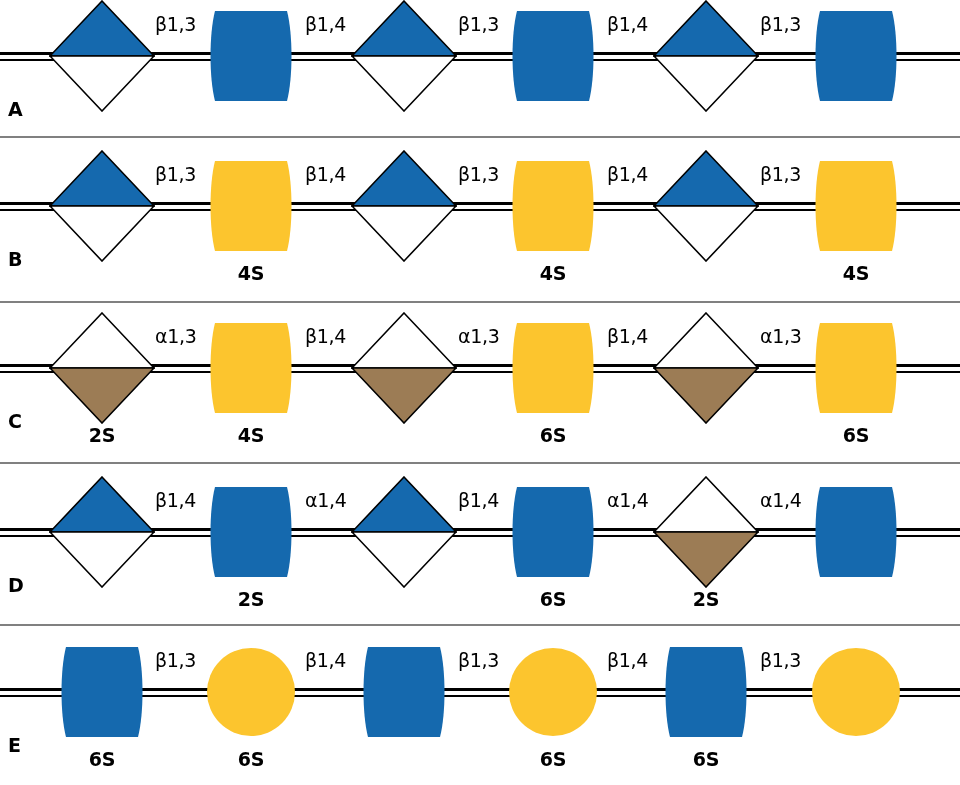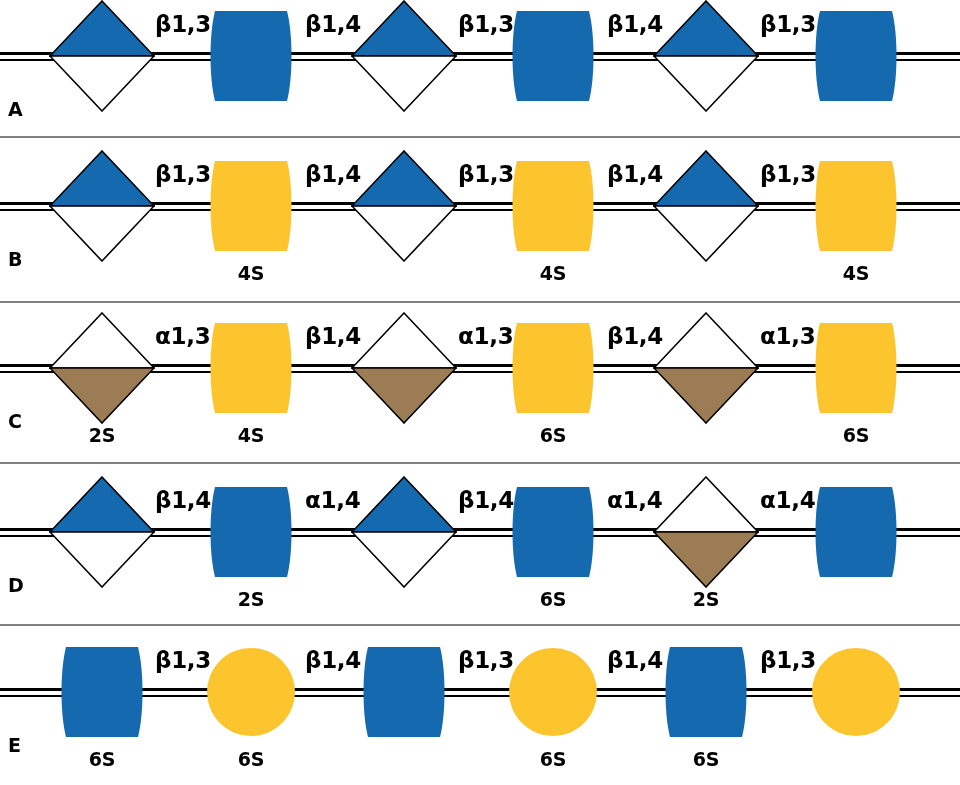--- a/index.html
+++ b/index.html
@@ -37,22 +37,22 @@
   .barrel{width:92px;height:92px;}
   .barrel svg{display:block;}
 
   
   .circle{width:90px;height:90px;}
   .circle svg{display:block;}
 
   
   .linkage{
     position:absolute;
-    font-weight:bold;
-    font-size:23px;
+    font-weight:normal;
+    font-size:19px;
     line-height:20px;
     white-space:nowrap;
     letter-spacing:-0.3px;
   }
 
   
   .modlabel{
     position:absolute;
     font-weight:bold;
     font-size:19px;

